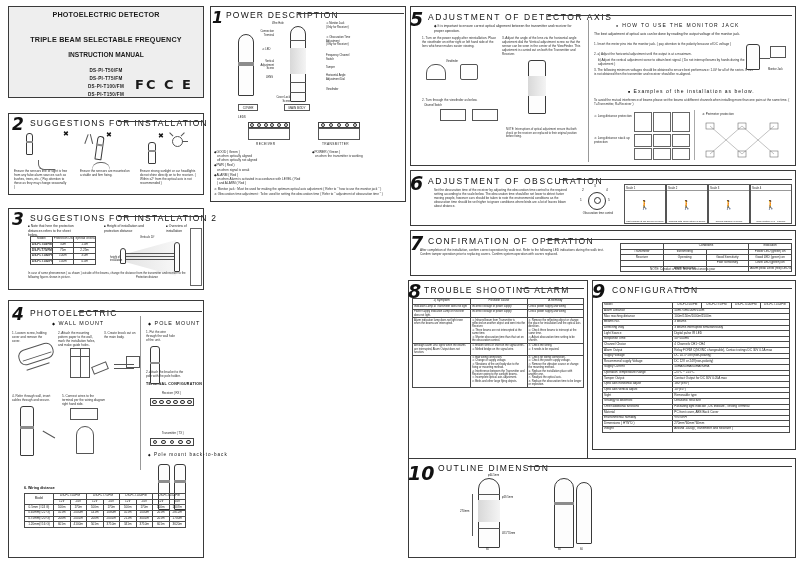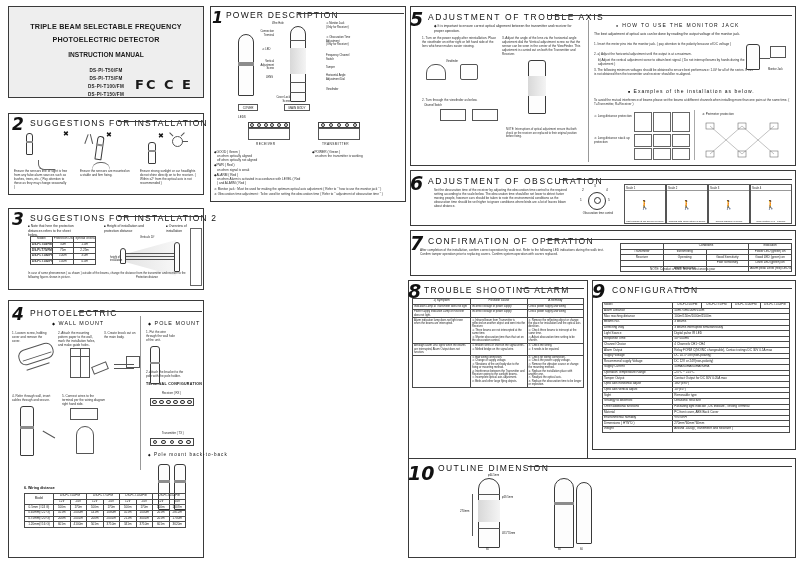--- a/index.html
+++ b/index.html
@@ -55,22 +55,22 @@
 
   .sqbul{font-size:3.2px;line-height:1.35;}
   .vdivider{position:absolute;border-left:1px solid #3a3a3a;}
 </style>
 </head>
 <body>
 
 <div class="page">
 
   <div id="title-block">
+    <div class="t1" style="margin-top:2px">PHOTOELECTRIC DETECTOR</div>
     <div class="t1">TRIPLE BEAM SELECTABLE FREQUENCY</div>
-    <div class="t1" style="margin-top:2px">PHOTOELECTRIC DETECTOR</div>
     <div class="t2">INSTRUCTION MANUAL</div>
     <div class="models">
       <div>DS-PI-T50/FM</div>
       <div>DS-PI-T75/FM</div>
       <div>DS-PI-T100/FM</div>
       <div>DS-PI-T150/FM</div>
     </div>
     <div class="certs">FC  C E</div>
   </div>
 
@@ -411,21 +411,21 @@
         <div class="sqbul">◆<span>POWER ( Green )</span></div>
         <div class="tiny" style="padding-left:3px">on when the transmitter is working</div>
       </div>
     </div>
     <div class="tiny" style="margin-top:2px;">② <span>Monitor jack : Must be used for making the optimum optical axis adjustment ( Refer to " how to use the monitor jack " )</span></div>
     <div class="tiny" style="margin-top:0.5px;">③ <span>Obscuration time adjustment : To be used for setting the obscuration time ( Refer to " adjustment of obscuration time " )</span></div>
   </div>
 
   <div class="panel" style="left:410px;top:6px;width:386px;height:160px;"></div>
   <div class="secnum" style="left:410px;top:10px;font-size:19px;">5</div>
-  <div class="sechead" style="left:428px;top:12px;letter-spacing:1.6px;">ADJUSTMENT OF TROUBLE AXIS</div>
+  <div class="sechead" style="left:428px;top:12px;letter-spacing:1.6px;">ADJUSTMENT OF DETECTOR AXIS</div>
   <div class="headrule" style="left:548px;top:15px;width:244px;"></div>
 
   <div class="vdivider" style="left:588px;top:20px;height:142px;border-left:0.6px solid #999;"></div>
 
   <div class="tiny2" style="position:absolute;left:434px;top:24px;width:140px;">
     ◆ <span>It is important to ensure correct optical alignment between the transmitter and receiver for proper operation.</span>
   </div>
   <div class="tiny" style="position:absolute;left:422px;top:36px;width:74px;">1. Turn on the power supply after reinstallation. Place the viewfinder on either right or left hand side of the lens whichever makes easier viewing.</div>
   <div class="tiny" style="position:absolute;left:502px;top:36px;width:80px;">3. Adjust the angle of the lens via the horizontal angle adjustment dial the Vertical adjustment screw so that the sensor can be seen in the center of the ViewFinder. This adjustment is carried out on both the Transmitter and Receiver.</div>
 

